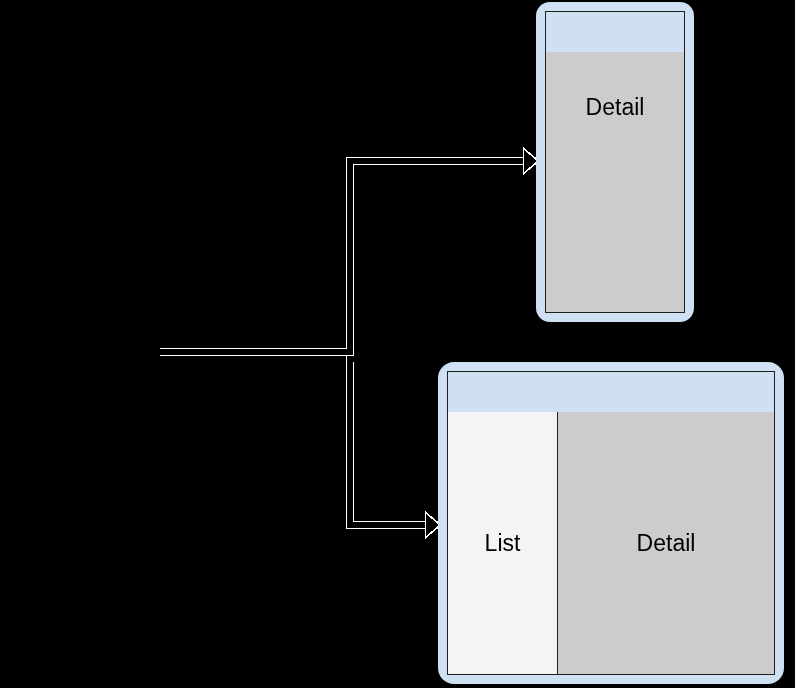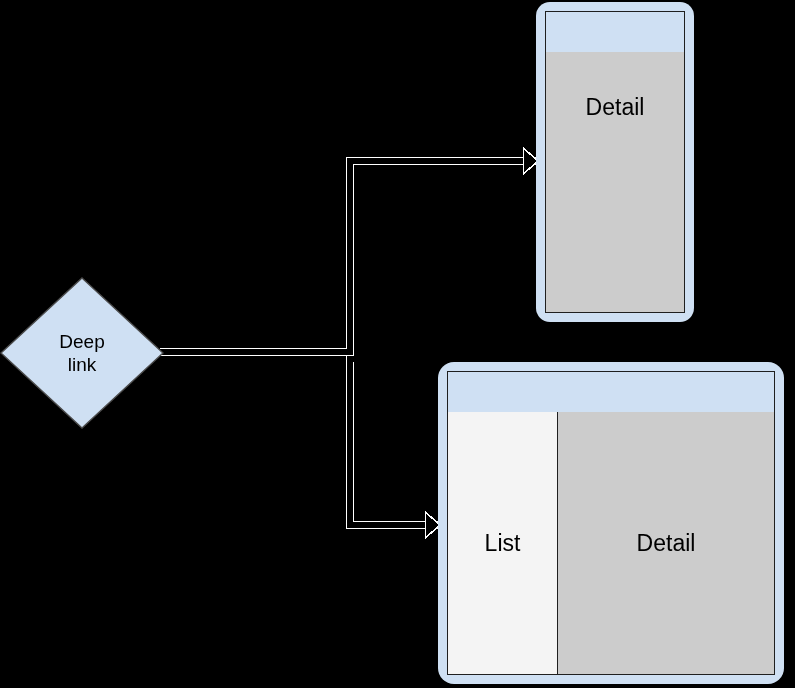--- a/index.html
+++ b/index.html
@@ -136,27 +136,20 @@
       <path d="M 523.5,148.5 L 538.5,161 L 523.5,173.5 L 523.5,164.5 L 523.5,157.5 Z"></path>
 
       <path d="M 346.5,355.5 L 346.5,528.5 L 426,528.5"></path>
 
       <path d="M 353.5,362 L 353.5,521.5 L 426,521.5"></path>
 
       <path d="M 425.5,512.5 L 440.5,525 L 425.5,537.5 L 425.5,528.5 L 425.5,521.5 Z"></path>
     </g>
   </svg>
 
-  <div class="diamond-wrap">
-    <svg class="diamond-shape" viewBox="0 0 164 152" width="164" height="152" preserveAspectRatio="none">
-      <polygon points="82,1 163,76 82,151 1,76" fill="#cfe0f3" stroke="#4c4c4c" stroke-width="1.4"></polygon>
-    </svg>
-    <div class="diamond-label">Deep
-link</div>
-  </div>
 
   <div class="device" id="device-phone">
     <div class="screen">
       <div class="pane pane-detail">Detail</div>
     </div>
   </div>
 
   <div class="device" id="device-tablet">
     <div class="screen">
       <div class="pane pane-list">List</div>

